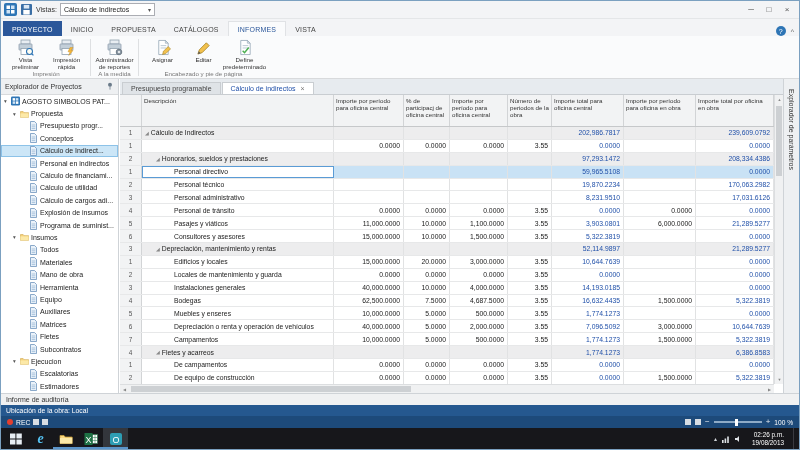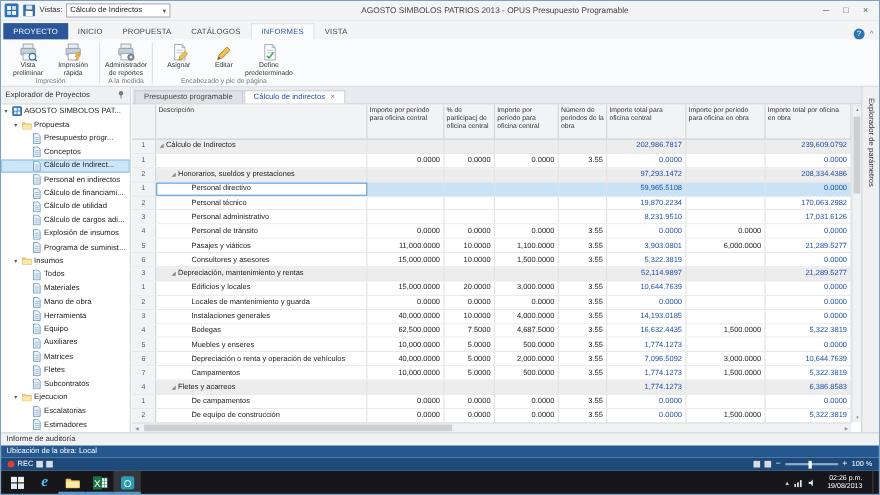--- a/index.html
+++ b/index.html
@@ -112,21 +112,20 @@
           <rect width="12" height="12" rx="1" fill="#3a6ea5"></rect>
           <rect x="3" y="1" width="6" height="4" fill="#dce8f4"></rect>
           <rect x="2.5" y="6.5" width="7" height="5" fill="#fff"></rect>
         </svg>
       </span>
     <span class="vistas-label">Vistas:</span>
     <span class="vistas-combo">
       <span>Cálculo de Indirectos</span>
       <span class="combo-arrow">▾</span>
     </span>
-    <span class="title">AGOSTO SIMBOLOS PATRIOS 2013 - OPUS Presupuesto Programable</span>
     <span class="wincontrols">
       <span class="wbtn">─</span>
       <span class="wbtn">□</span>
       <span class="wbtn">×</span>
     </span>
   </div>
 
   <div class="tabrow">
     <div class="rtabs" id="ribbon-tabs">
         <div class="rtab primary">PROYECTO</div>

